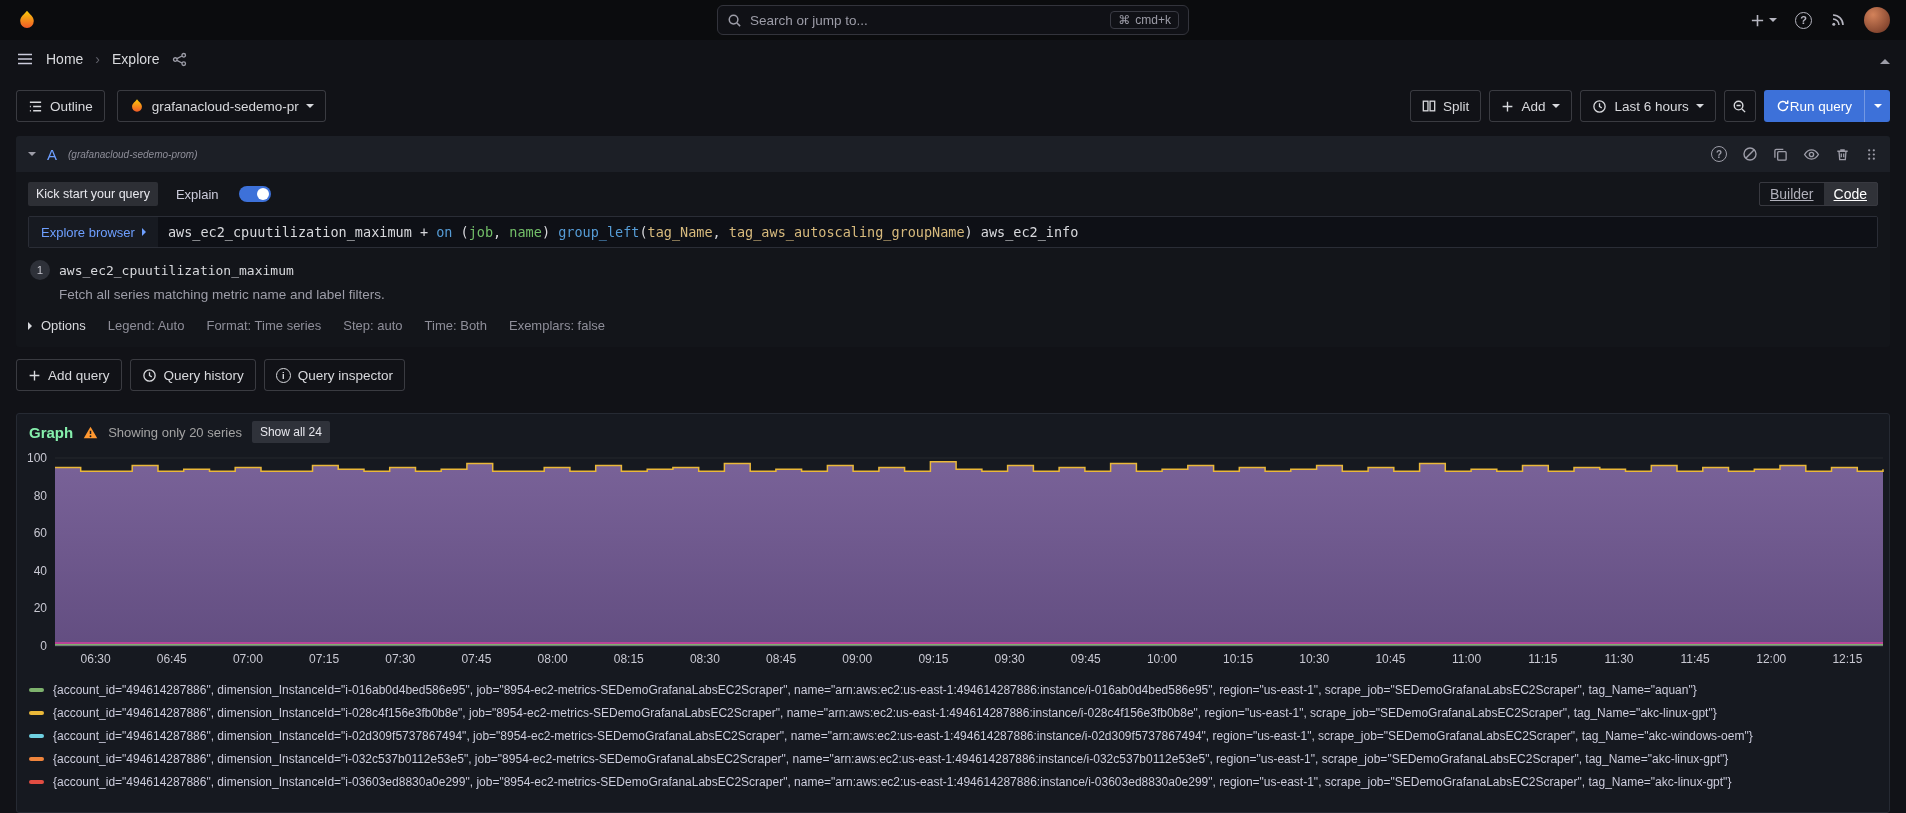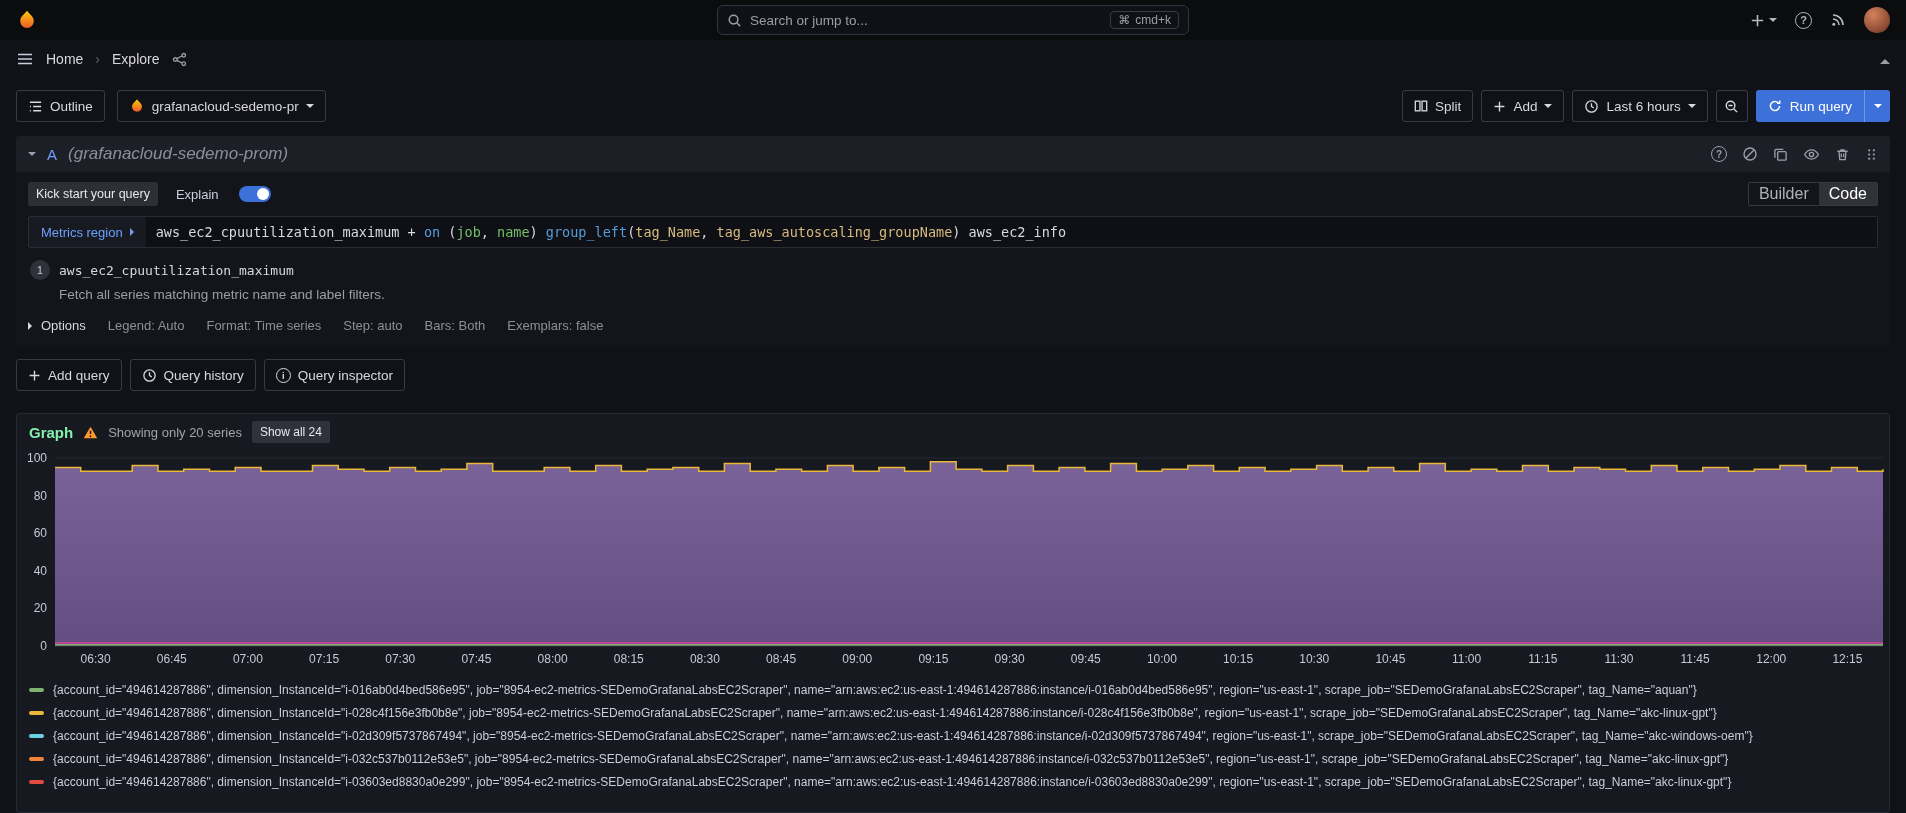--- a/index.html
+++ b/index.html
@@ -37,37 +37,37 @@
   .crumb { font-size: 14px; color: #d8d9dd; }
   .crumb-sep { color: #62626c; }
   .navrow-right { margin-left: auto; color: #9d9da8; }
 
   
   .toolbar { flex: none; display: flex; align-items: center; margin: 12px 16px 0; gap: 12px; }
   .btn { display: inline-flex; align-items: center; gap: 7px; height: 32px; padding: 0 11px; border-radius: 3px; border: 1px solid rgba(204,204,220,0.22); color: #d8d9dd; font-size: 13.5px; font-weight: 500; background: transparent; white-space: nowrap; }
   .btn.square { width: 32px; justify-content: center; padding: 0; }
   .toolbar-right { margin-left: auto; display: flex; align-items: center; gap: 8px; }
   .run-query { display: flex; height: 32px; border-radius: 3px; overflow: hidden; background: #3d71d9; color: #fff; }
-  .run-query .main { display: flex; align-items: center; gap: 8px; padding: 0 12px; font-weight: 500; font-size: 13.5px; }
+  .run-query .main { display: flex; align-items: center; padding: 0 12px; font-weight: 500; font-size: 13.5px; }
   .run-query .caret-seg { display: flex; align-items: center; justify-content: center; width: 26px; border-left: 1px solid rgba(255,255,255,0.28); }
 
   
   .query-card { flex: none; margin: 14px 16px 0; background: #13151a; border-radius: 3px; }
   .q-header { height: 36px; display: flex; align-items: center; gap: 11px; padding: 0 12px; background: #1c1f26; border-radius: 3px 3px 0 0; }
   .ref-id { color: #6e9fff; font-size: 15px; font-weight: 500; }
-  .ds-hint { font-style: italic; font-size: 17px; color: #8e8e99; }
+  .ds-hint { font-style: italic; font-size: 10px; color: #8e8e99; }
   .q-header-icons { margin-left: auto; display: flex; align-items: center; gap: 15px; color: #9d9da8; }
   .q-body { padding: 10px 12px 14px; }
   .q-row1 { display: flex; align-items: center; gap: 18px; margin-bottom: 10px; }
   .chip-btn { height: 24px; display: inline-flex; align-items: center; padding: 0 8px; background: rgba(204,204,220,0.14); border-radius: 2px; font-size: 12.5px; color: #e8e8ee; white-space: nowrap; }
   .explain-wrap { display: flex; align-items: center; gap: 20px; font-size: 13px; }
   .toggle { width: 32px; height: 16px; border-radius: 9px; background: #3d71d9; position: relative; }
   .toggle .knob { position: absolute; top: 2px; right: 2px; width: 12px; height: 12px; border-radius: 50%; background: #fff; }
   .seg-group { margin-left: auto; display: flex; border: 1px solid rgba(204,204,220,0.2); border-radius: 2px; overflow: hidden; height: 24px; }
-  .seg { padding: 0 10px; line-height: 22px; font-size: 16px; color: #b0b0ba; }
+  .seg { padding: 0 10px; line-height: 22px; font-size: 14px; color: #b0b0ba; text-decoration: underline; }
   .seg.active { background: rgba(204,204,220,0.16); color: #fff; }
 
   .expr-row { display: flex; align-items: stretch; border: 1px solid #2a2d36; border-radius: 2px; overflow: hidden; height: 32px; }
   .metrics-browser { display: flex; align-items: center; gap: 7px; padding: 0 12px; background: #171a21; color: #6e9fff; font-size: 13px; white-space: nowrap; }
   .expr-code { flex: 1; display: flex; align-items: center; background: #0e1016; padding: 0 10px; font-family: "DejaVu Sans Mono", monospace; font-size: 13.5px; white-space: pre; overflow: hidden; }
   .tok-plain { color: #d8d9dd; } .tok-keyword { color: #569cd6; } .tok-label { color: #73bf69; } .tok-attr { color: #d7ba7d; }
 
   .explain-block { margin: 12px 0 0 2px; }
   .explain-line1 { display: flex; align-items: center; gap: 9px; }
   .step-num { width: 20px; height: 20px; border-radius: 50%; background: #2e3139; color: #c3c3cc; font-size: 11.5px; display: flex; align-items: center; justify-content: center; flex: none; }
@@ -280,21 +280,21 @@
           </span>
       </span>
       <span class="seg-group" data-interactable="false">
         <span class="seg" data-interactable="true">Builder</span>
         <span class="seg active" data-interactable="true">Code</span>
       </span>
     </div>
 
     <div class="expr-row" data-interactable="false">
       <span class="metrics-browser" data-interactable="true">
-        <span data-interactable="false">Metrics region</span>
+        <span data-interactable="false">Explore browser</span>
         <span class="caret-right" data-interactable="false"></span>
       </span>
       <div class="expr-code" id="expr-code" data-interactable="true"><span class="tok-plain" data-interactable="false">aws_ec2_cpuutilization_maximum </span><span class="tok-plain" data-interactable="false">+ </span><span class="tok-keyword" data-interactable="false">on</span><span class="tok-plain" data-interactable="false"> (</span><span class="tok-label" data-interactable="false">job</span><span class="tok-plain" data-interactable="false">, </span><span class="tok-label" data-interactable="false">name</span><span class="tok-plain" data-interactable="false">) </span><span class="tok-keyword" data-interactable="false">group_left</span><span class="tok-plain" data-interactable="false">(</span><span class="tok-attr" data-interactable="false">tag_Name</span><span class="tok-plain" data-interactable="false">, </span><span class="tok-attr" data-interactable="false">tag_aws_autoscaling_groupName</span><span class="tok-plain" data-interactable="false">) </span><span class="tok-plain" data-interactable="false">aws_ec2_info</span></div>
     </div>
 
     <div class="explain-block" data-interactable="false">
       <div class="explain-line1" data-interactable="false">
         <span class="step-num" data-interactable="false">1</span>
         <span class="step-metric" data-interactable="false">aws_ec2_cpuutilization_maximum</span>
       </div>
@@ -303,21 +303,21 @@
 
     <div class="options-row" data-interactable="false">
       <span class="options-toggle" data-interactable="true">
         <span class="caret-right" data-interactable="false"></span>
         <span data-interactable="false">Options</span>
       </span>
       <span id="options-summary" style="display:flex;gap:22px" data-interactable="false">
           <span class="option-item" data-interactable="false">Legend: Auto</span>
           <span class="option-item" data-interactable="false">Format: Time series</span>
           <span class="option-item" data-interactable="false">Step: auto</span>
-          <span class="option-item" data-interactable="false">Bars: Both</span>
+          <span class="option-item" data-interactable="false">Time: Both</span>
           <span class="option-item" data-interactable="false">Exemplars: false</span>
         </span>
     </div>
   </div>
 </section>
 
 <div class="action-row" data-interactable="false">
   <span class="btn" data-interactable="true">
     <svg width="13" height="13" viewBox="0 0 16 16" stroke="#d8d9dd" stroke-width="1.7">
         <path d="M8 2v12M2 8h12"></path>

